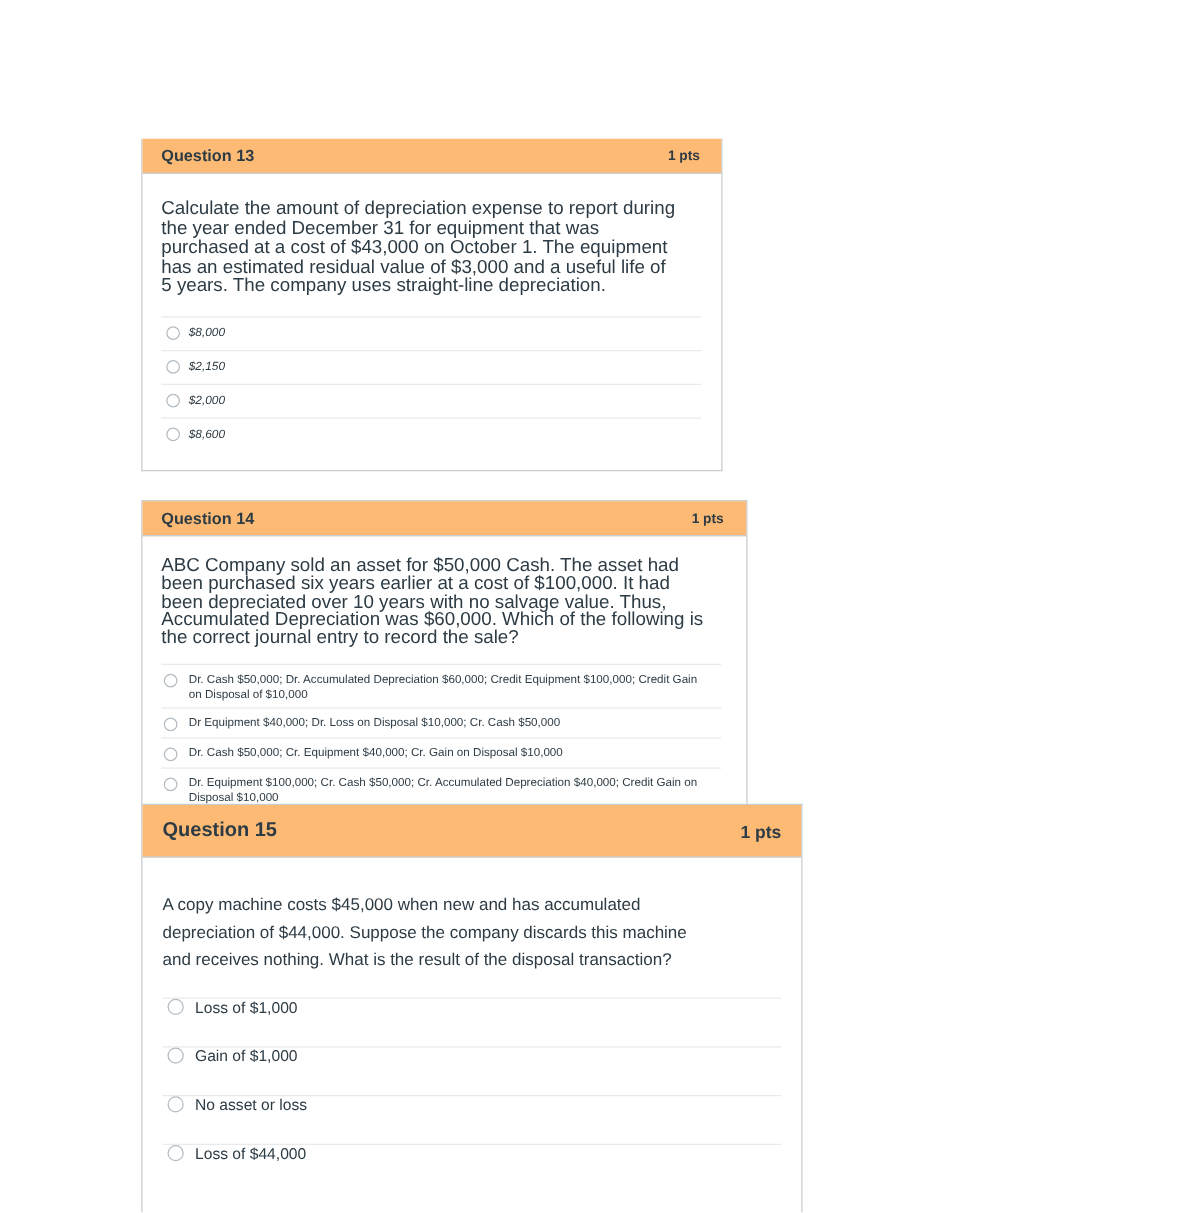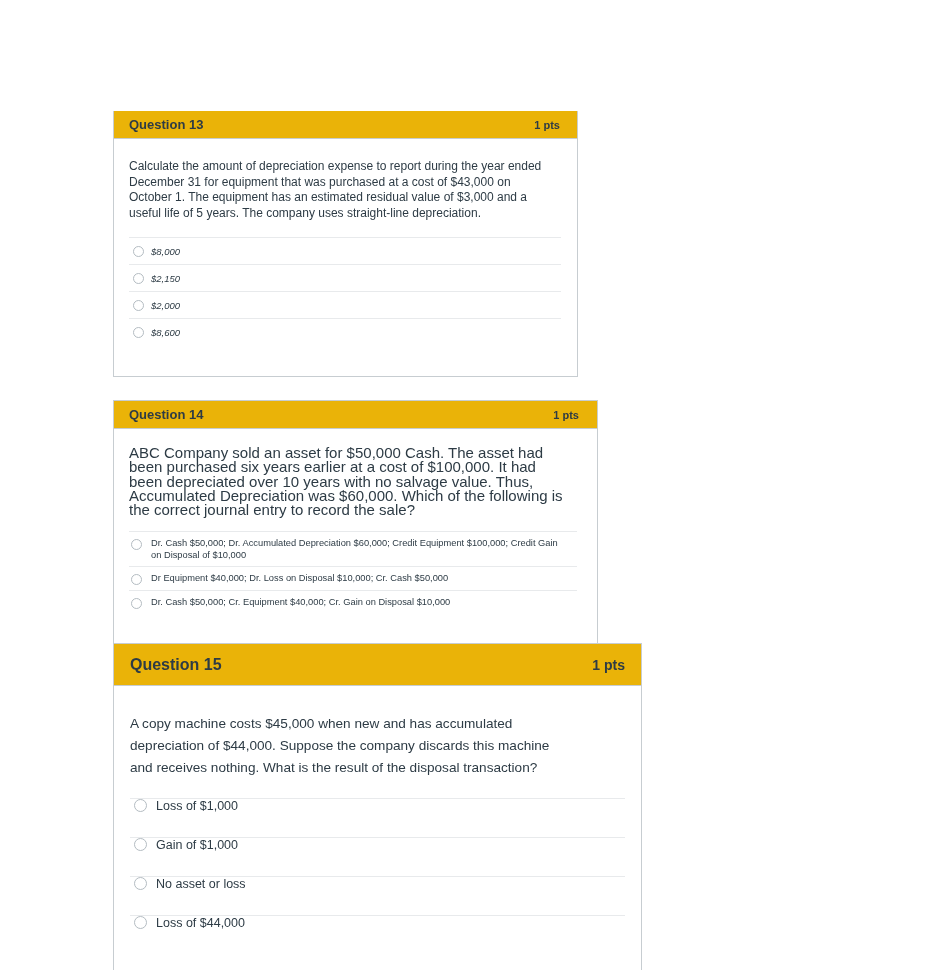--- a/index.html
+++ b/index.html
@@ -10,21 +10,21 @@
     }
     .page { position: relative; width: 944px; height: 970px; }
 
     .card {
       position: absolute;
       background: #ffffff;
       border: 1px solid #c7cdd1;
     }
     .card-header {
       display: flex; justify-content: space-between; align-items: center;
-      background: #eab308;
+      background: #fdba74;
       border-bottom: 1px solid #c7cdd1;
     }
     .q-title { font-weight: bold; color: #2d3b45; }
     .q-pts { font-weight: bold; color: #2d3b45; }
     .q-text { color: #2d3b45; }
     .answers { }
     .answer {
       display: flex; align-items: flex-start;
       border-top: 1px solid #e8eaec;
     }
@@ -34,21 +34,21 @@
       border-radius: 50%;
       background: #ffffff;
     }
     .answer-label { color: #2d3b45; }
 
     
     #q13 { left: 113px; top: 111px; width: 465px; height: 266px; border-top: none; }
     #q13 .card-header { height: 28px; padding: 0 17px 0 15px; }
     #q13 .q-title { font-size: 13px; }
     #q13 .q-pts { font-size: 11px; }
-    #q13 .q-text { font-size: 12px; line-height: 15.6px; padding: 20px 15px 0 15px; width: 445px; }
+    #q13 .q-text { font-size: 15px; line-height: 15.6px; padding: 20px 15px 0 15px; width: 445px; }
     #q13 .answers { margin: 16px 16px 0 15px; }
     #q13 .answer { height: 27px; align-items: center; padding-left: 4px; font-style: italic; }
     #q13 .radio { width: 11px; height: 11px; margin-right: 7px; }
     #q13 .answer-label { font-size: 9.5px; }
 
     
     #q14 { left: 113px; top: 400px; width: 485px; height: 262px; }
     #q14 .card-header { height: 28px; padding: 0 18px 0 15px; }
     #q14 .q-title { font-size: 13px; }
     #q14 .q-pts { font-size: 11px; }
@@ -112,20 +112,24 @@
         <span class="answer-label">Dr. Cash $50,000; Dr. Accumulated Depreciation $60,000; Credit Equipment $100,000; Credit Gain on Disposal of $10,000</span>
       </label>
       <label class="answer">
         <span class="radio"></span>
         <span class="answer-label">Dr Equipment $40,000; Dr. Loss on Disposal $10,000; Cr. Cash $50,000</span>
       </label>
       <label class="answer">
         <span class="radio"></span>
         <span class="answer-label">Dr. Cash $50,000; Cr. Equipment $40,000; Cr. Gain on Disposal $10,000</span>
       </label>
+      <label class="answer">
+        <span class="radio"></span>
+        <span class="answer-label">Dr. Equipment $100,000; Cr. Cash $50,000; Cr. Accumulated Depreciation $40,000; Credit Gain on Disposal $10,000</span>
+      </label>
     </div>
   </div>
 
   <div class="card" id="q15">
     <div class="card-header">
       <span class="q-title">Question 15</span>
       <span class="q-pts">1 pts</span>
     </div>
     <div class="q-text">A copy machine costs $45,000 when new and has accumulated depreciation of $44,000.  Suppose the company discards this machine and receives nothing.  What is the result of the disposal transaction?</div>
     <div class="answers">

